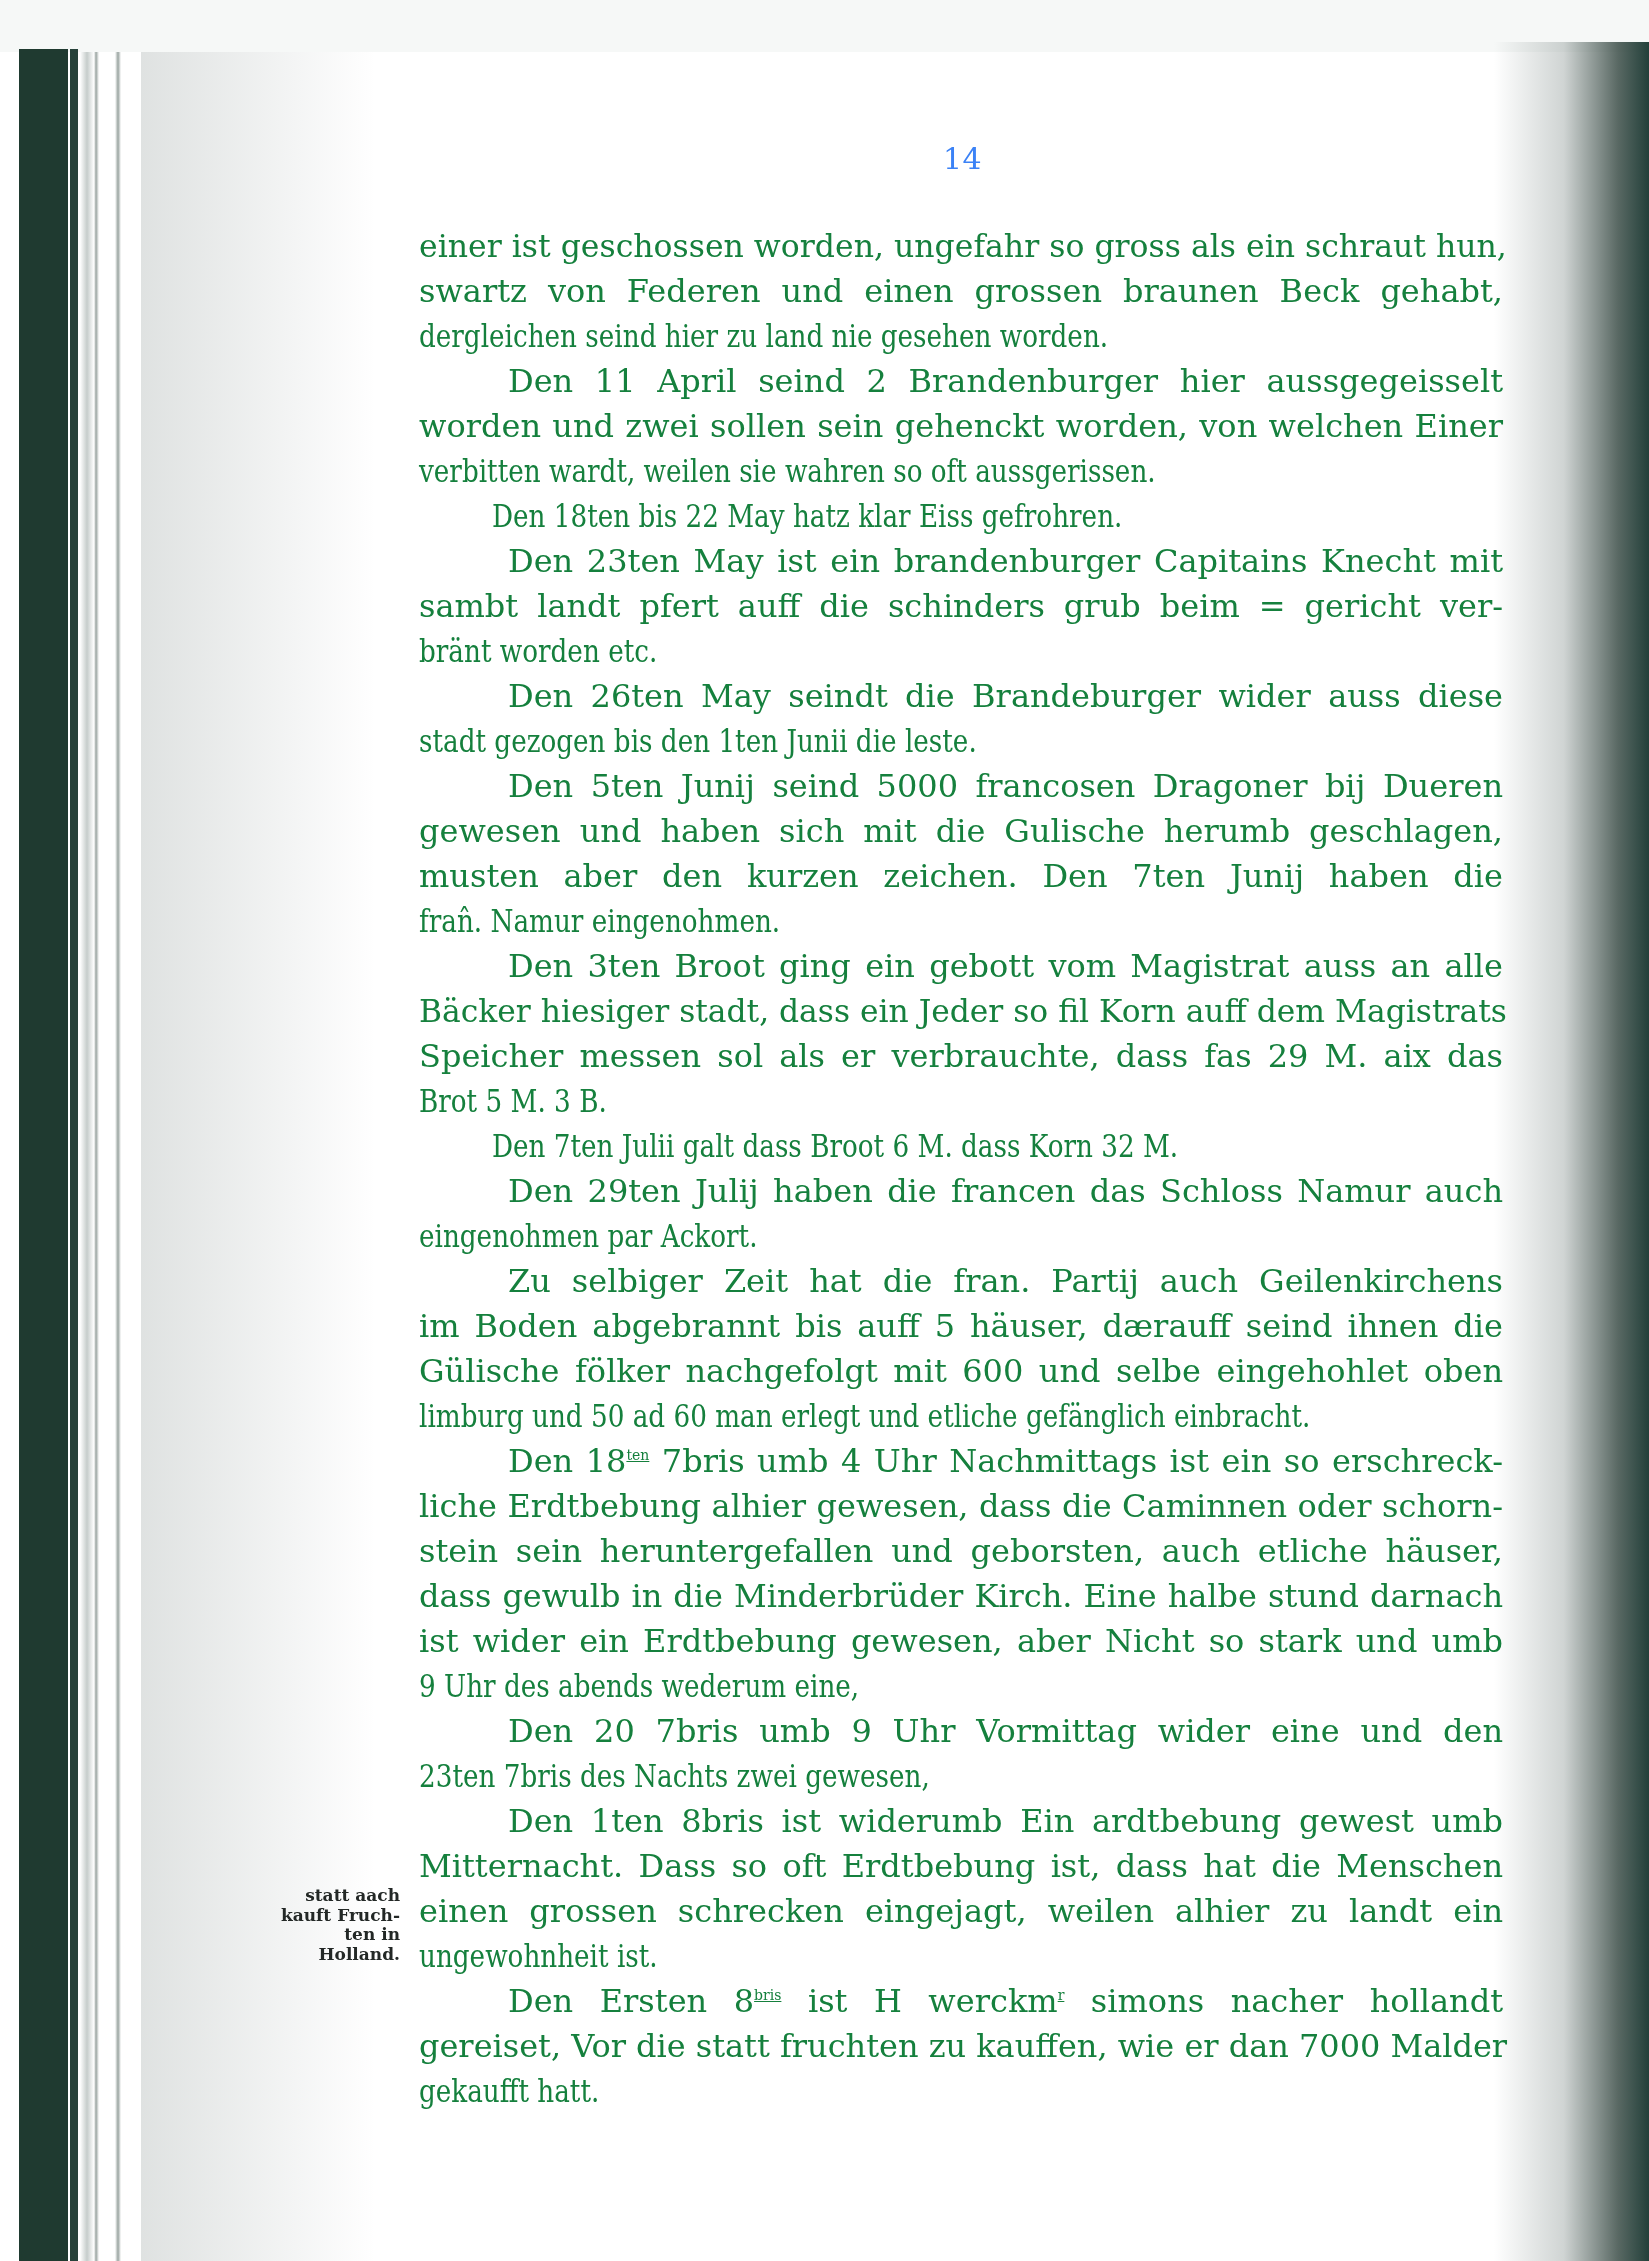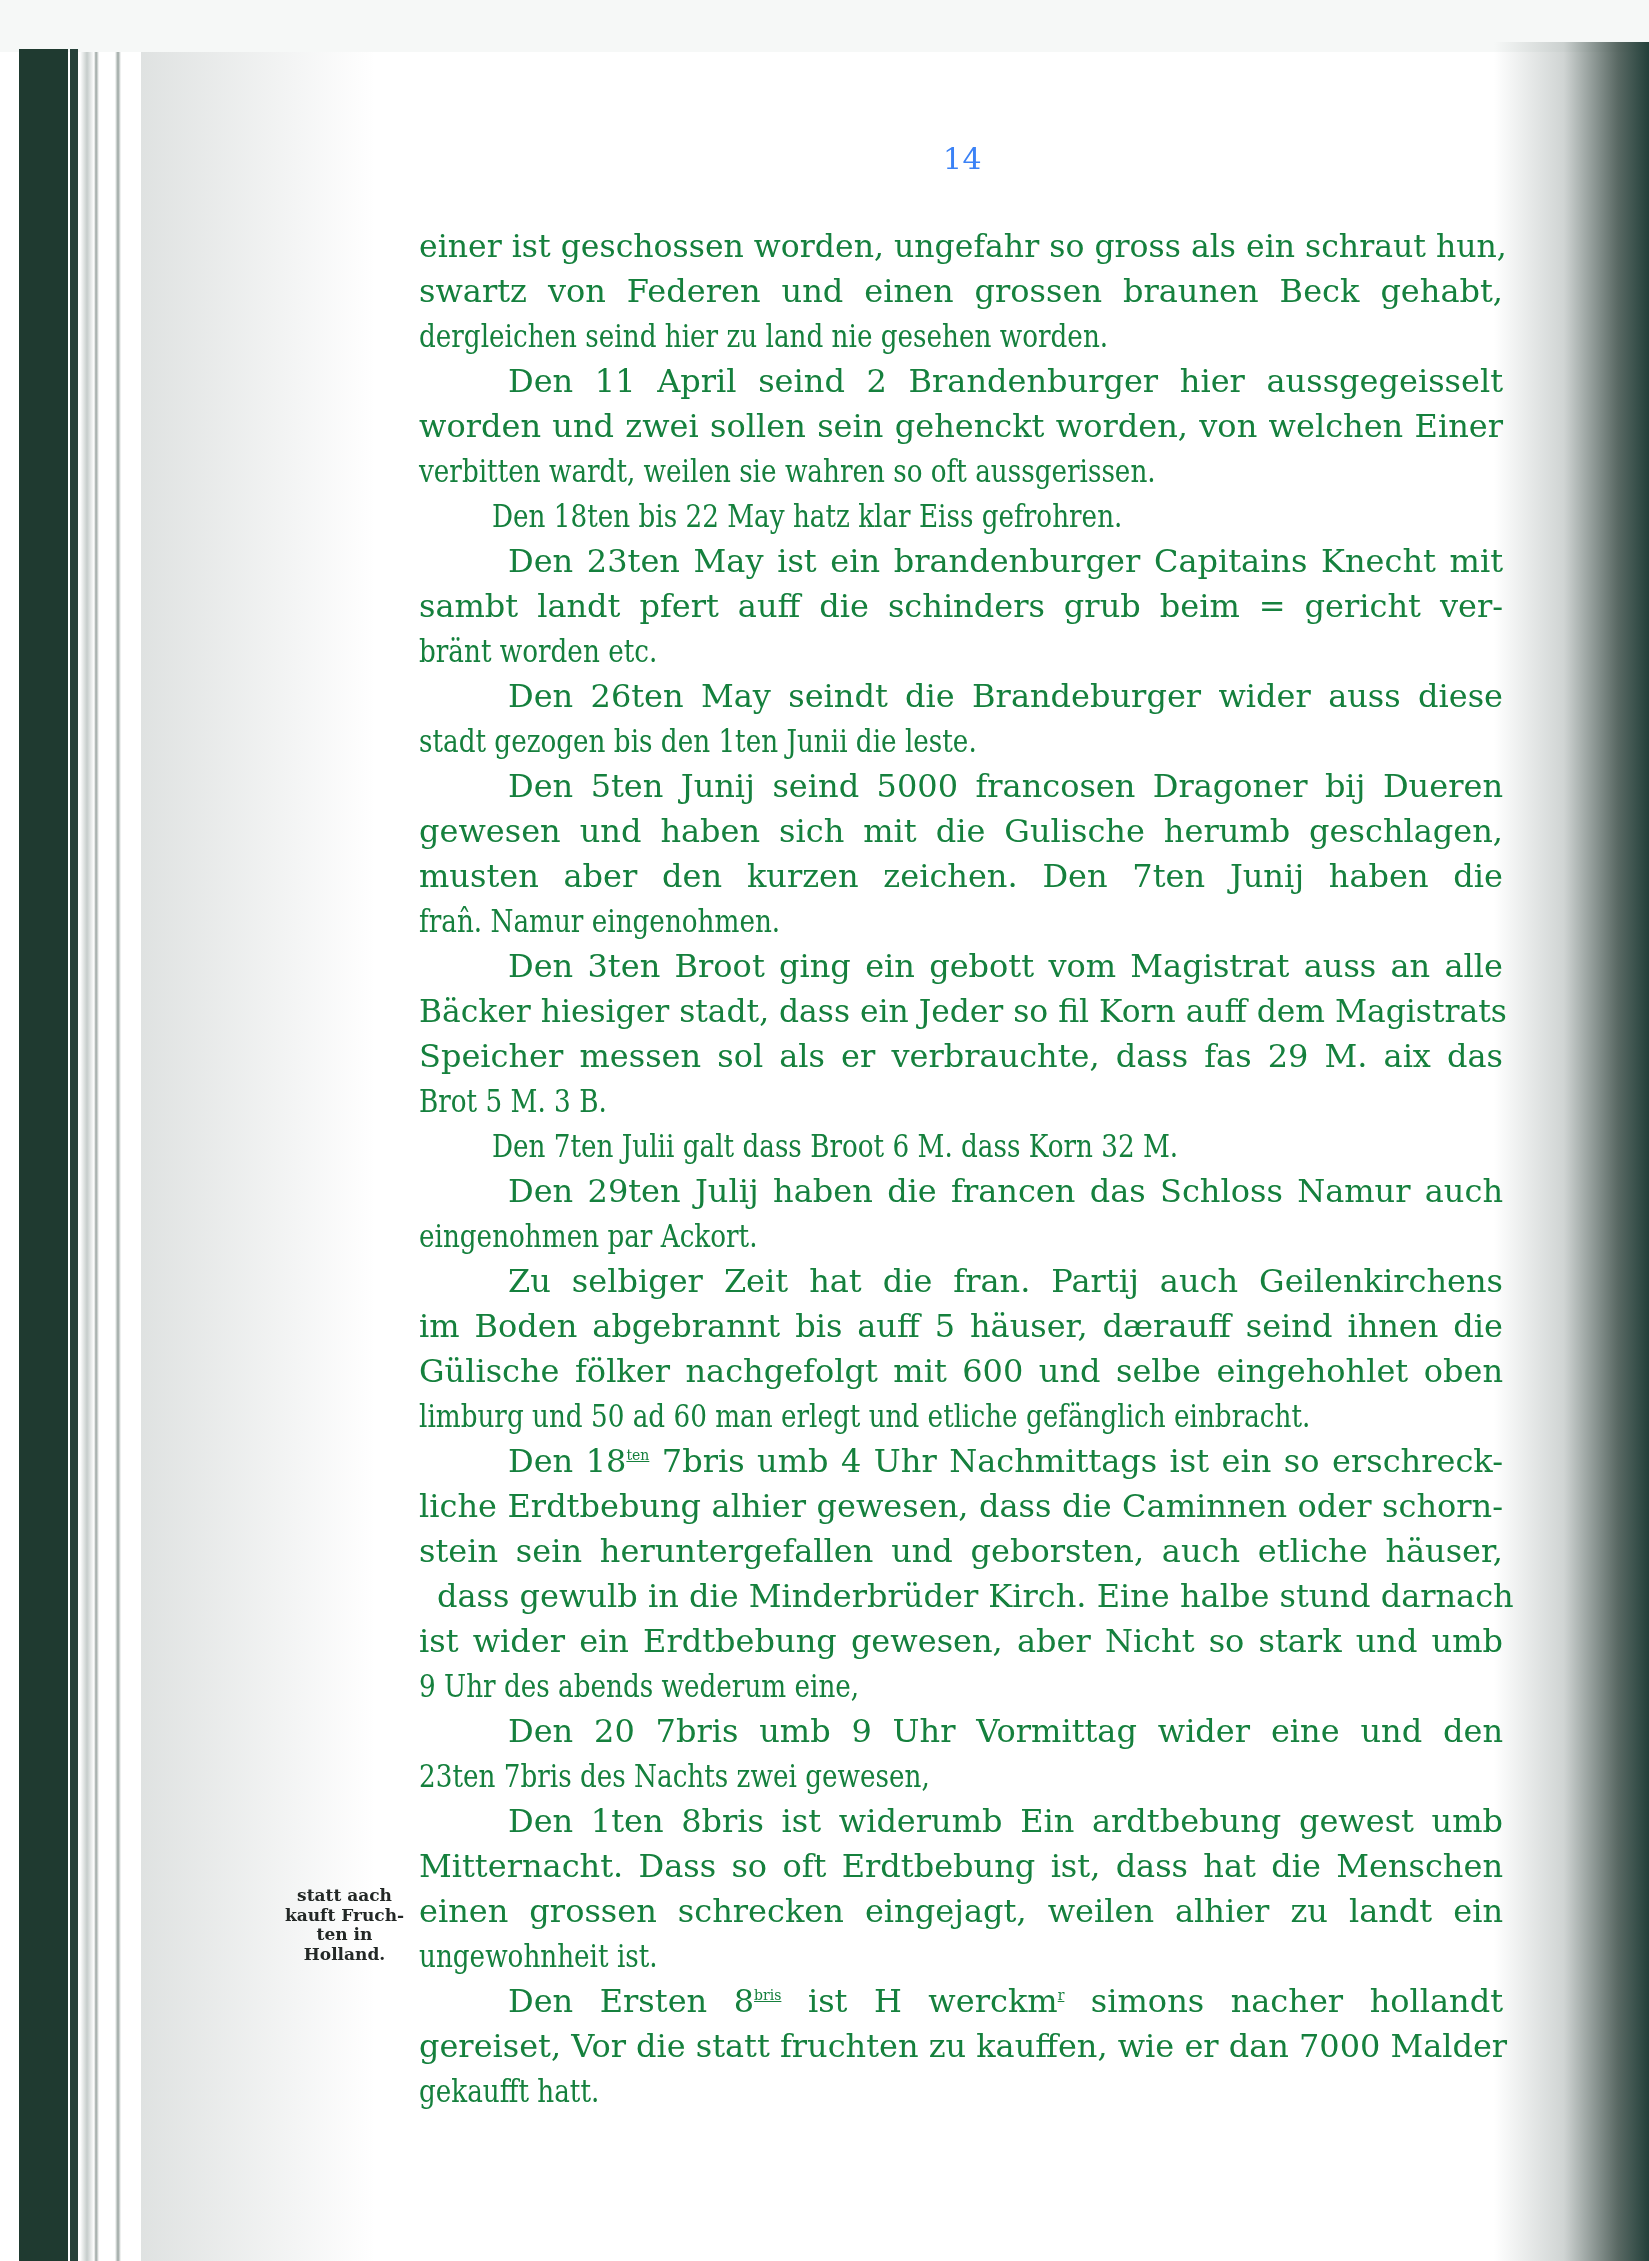--- a/index.html
+++ b/index.html
@@ -43,23 +43,23 @@
   }
   .line {
     display: block; white-space: nowrap; text-align: justify;
     text-align-last: justify; height: 45px;
     transform-origin: left center;
   }
   .line.last { text-align-last: left; }
   .line.indent { padding-left: 89px; }
   sup { font-size: 14px; line-height: 0; vertical-align: 12.2px; text-decoration: underline; }
   .margin-note {
-    position: absolute; left: 274px; top: 1886px; width: 141px;
+    position: absolute; left: 259px; top: 1886px; width: 141px;
     font-family: "DejaVu Serif", serif; font-weight: bold;
-    font-size: 17px; line-height: 19.7px; color: #232826; text-align: center;
+    font-size: 17px; line-height: 19.7px; color: #232826; text-align: right;
   }
   .margin-note span { display: block; }
 </style>
 </head>
 <body>
 
 <div class="top-strip"></div>
 <div class="binding-dark"></div>
 <div class="binding-dark2"></div>
 <div class="binding-lines"></div>
@@ -92,21 +92,21 @@
   <span class="line indent last" style="display: block; width: auto; transform: scaleX(0.82);">Den 7ten Julii galt dass Broot 6 M. dass Korn 32 M.</span>
   <span class="line indent" style="display: block; width: auto;">Den 29ten Julij haben die francen das Schloss Namur auch</span>
   <span class="line last" style="display: block; width: auto; transform: scaleX(0.82);">eingenohmen par Ackort.</span>
   <span class="line indent" style="display: block; width: auto;">Zu selbiger Zeit hat die fran. Partij auch Geilenkirchens</span>
   <span class="line" style="display: block; width: auto;">im Boden abgebrannt bis auff 5 häuser, dærauff seind ihnen die</span>
   <span class="line" style="display: block; width: auto;">Gülische fölker nachgefolgt mit 600 und selbe eingehohlet oben</span>
   <span class="line last" style="display: block; width: auto; transform: scaleX(0.82);">limburg und 50 ad 60 man erlegt und etliche gefänglich einbracht.</span>
   <span class="line indent" style="display: block; width: auto;"><span>Den 18</span><sup>ten</sup><span> 7bris umb 4 Uhr Nachmittags ist ein so erschreck-</span></span>
   <span class="line" style="display: block; width: auto;">liche Erdtbebung alhier gewesen, dass die Caminnen oder schorn-</span>
   <span class="line" style="display: block; width: auto;">stein sein heruntergefallen und geborsten, auch etliche häuser,</span>
-  <span class="line" style="display: block; width: auto; margin-left: 18px;">dass gewulb in die Minderbrüder Kirch. Eine halbe stund darnach</span>
+  <span class="line" style="display: block; width: auto;">dass gewulb in die Minderbrüder Kirch. Eine halbe stund darnach</span>
   <span class="line" style="display: block; width: auto;">ist wider ein Erdtbebung gewesen, aber Nicht so stark und umb</span>
   <span class="line last" style="display: block; width: auto; transform: scaleX(0.82);">9 Uhr des abends wederum eine,</span>
   <span class="line indent" style="display: block; width: auto;">Den 20 7bris umb 9 Uhr Vormittag wider eine und den</span>
   <span class="line last" style="display: block; width: auto; transform: scaleX(0.82);">23ten 7bris des Nachts zwei gewesen,</span>
   <span class="line indent" style="display: block; width: auto;">Den 1ten 8bris ist widerumb Ein ardtbebung gewest umb</span>
   <span class="line" style="display: block; width: auto;">Mitternacht. Dass so oft Erdtbebung ist, dass hat die Menschen</span>
   <span class="line" style="display: block; width: auto;">einen grossen schrecken eingejagt, weilen alhier zu landt ein</span>
   <span class="line last" style="display: block; width: auto; transform: scaleX(0.82);">ungewohnheit ist.</span>
   <span class="line indent" style="display: block; width: auto;"><span>Den Ersten 8</span><sup>bris</sup><span> ist H werckm</span><sup>r</sup><span> simons nacher hollandt</span></span>
   <span class="line" style="display: block; width: 1086px; transform: scaleX(0.998704);">gereiset, Vor die statt fruchten zu kauffen, wie er dan 7000 Malder</span>

